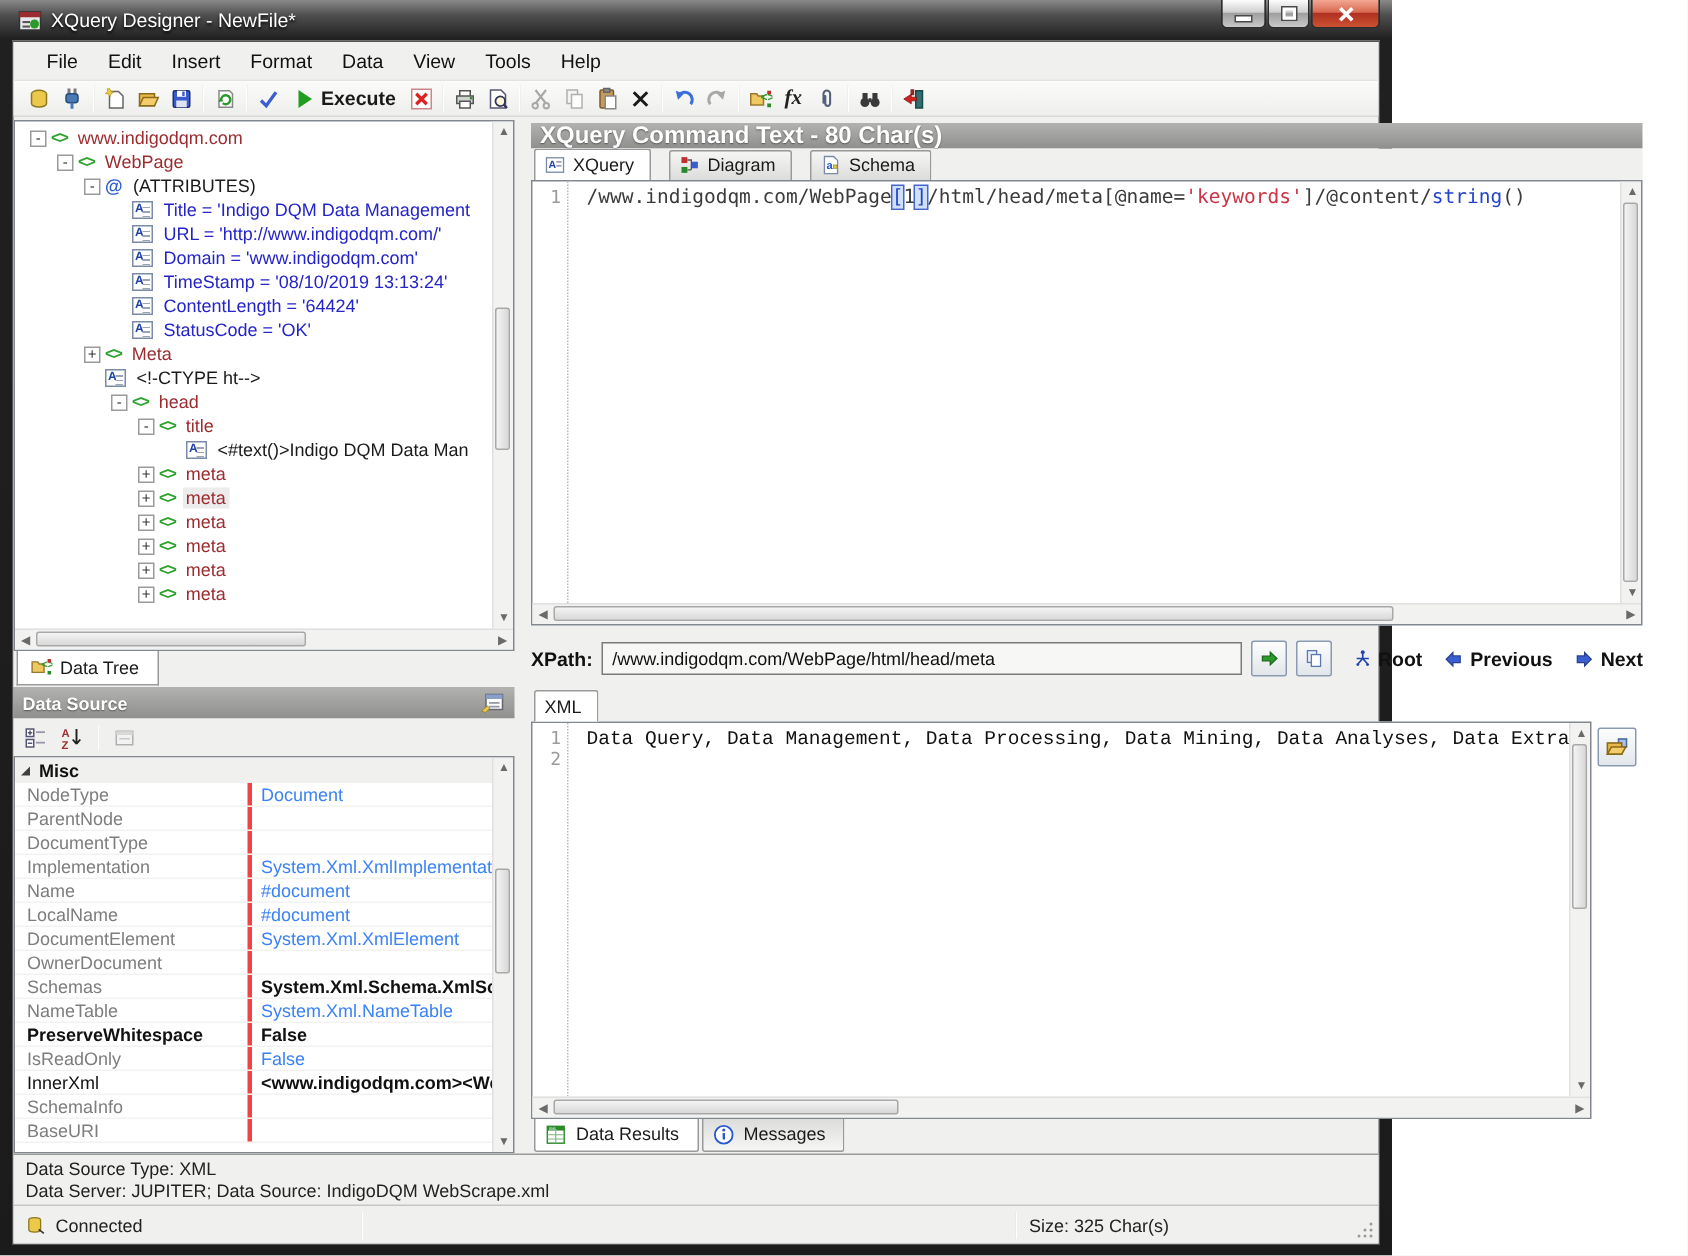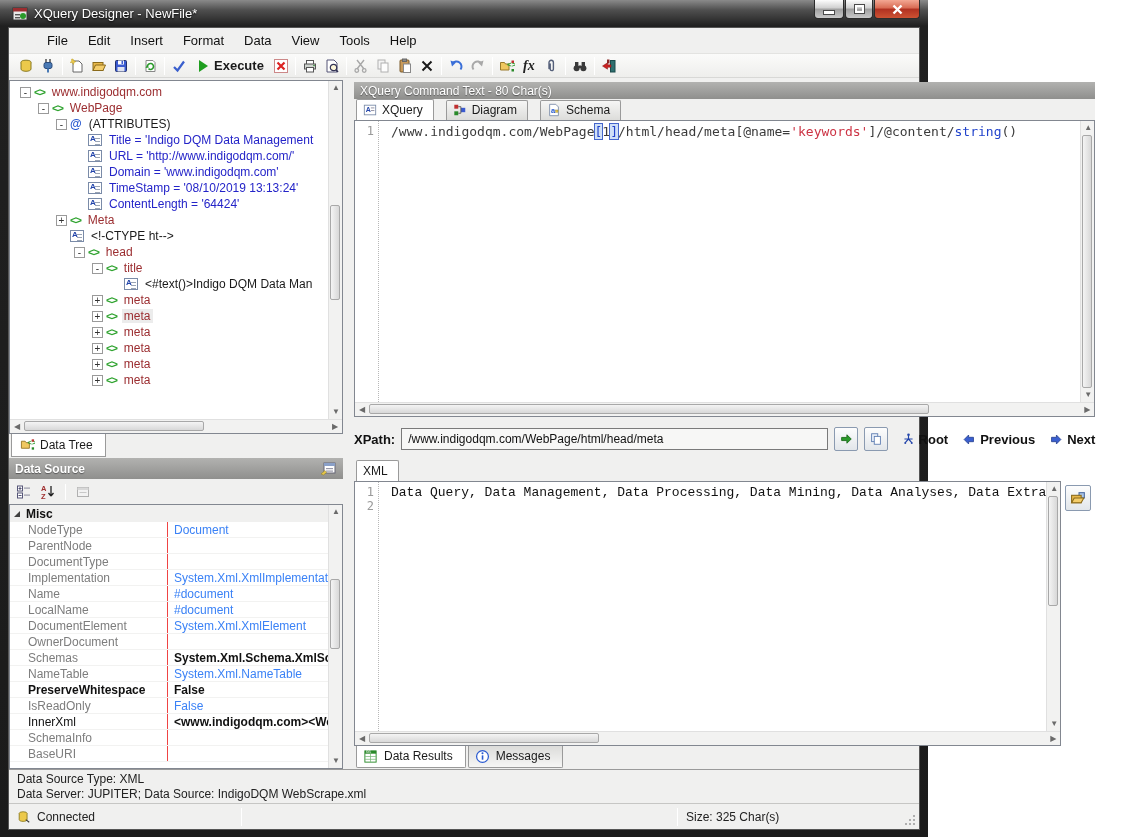--- a/index.html
+++ b/index.html
@@ -17,21 +17,21 @@
   .title-text { color:#fff; font-size:13px; text-shadow:0 1px 2px #000; }
   .caption { position:absolute; top:0; right:8px; display:flex; }
   .cap-btn { height:19px; border:1px solid #2c2c2c; border-top:none; display:flex; align-items:center; justify-content:center;
     background:linear-gradient(180deg,#fdfdfd 0,#cfcfcf 45%,#9f9f9f 50%,#c9c9c9 100%); border-radius:0 0 4px 4px; margin-left:1px; }
   .cap-min { width:30px; } .cap-max { width:28px; } 
   .cap-close { width:46px; background:linear-gradient(180deg,#f3a793 0,#d86a52 45%,#b03121 50%,#cc5233 100%); }
   .glyph-min { width:10px; height:3px; background:#fff; box-shadow:0 0 0 1px #4a4a4a; margin-top:6px;}
   .glyph-max { width:9px; height:8px; border:2px solid #fff; box-shadow:0 0 0 1px #4a4a4a; }
 
   
-  .menubar { height:27px; background:#f0f0ef; display:flex; align-items:center; padding-left:28px; border-bottom:1px solid #e3e3e1; }
+  .menubar { height:27px; background:#f0f0ef; display:flex; align-items:center; padding-left:12px; border-bottom:1px solid #e3e3e1; }
   .menu-item { padding:4px 10px; font-size:13px; color:#111; }
   .toolbar { height:26px; background:linear-gradient(180deg,#fbfbfa,#eeeeec); display:flex; align-items:center; padding-left:6px; border-bottom:1px solid #d8d8d6; }
   .tb { width:22px; height:22px; display:flex; align-items:center; justify-content:center; }
   .tb svg { width:16px; height:16px; }
   .tsep { width:1px; height:18px; background:#c8c8c6; border-right:1px solid #fff; margin:0 3px; }
   .exec-label { font-weight:bold; font-size:13px; margin:0 6px 0 2px; }
   .play-tri { width:0; height:0; border-left:9px solid #1f9e1f; border-top:6px solid transparent; border-bottom:6px solid transparent; margin-left:4px; }
   .fx-text { font-family:"Liberation Serif", serif; font-style:italic; font-weight:bold; font-size:14px; color:#222; }
 
   
@@ -77,27 +77,27 @@
       display:flex; align-items:center; padding:0 6px; text-shadow:0 1px 1px #555; }
   .ds-header .sp { flex:1; }
   .pg-toolbar { height:25px; background:#f0f0ef; display:flex; align-items:center; padding-left:4px; gap:2px; }
   .pg-tbtn { width:22px; height:20px; display:flex; align-items:center; justify-content:center; }
   .pg-sep { width:1px; height:16px; background:#c8c8c6; border-right:1px solid #fff; margin:0 4px; }
   .pgrid { flex:1; display:flex; overflow:hidden; }
   .pg-rows { flex:1; overflow:hidden; background:#fff; }
   .pg-cat { height:17px; background:#f0f0ef; display:flex; align-items:center; font-weight:bold; color:#111; padding-left:4px; gap:6px; }
   .cat-tri { width:0; height:0; border-bottom:6px solid #404040; border-left:6px solid transparent; }
   .prow { height:16px; display:flex; border-bottom:1px solid #f2f2f1; font-size:12px; }
-  .pname { width:158px; padding-left:18px; color:#7d7d7d; border-right:1px solid #ef4444; display:flex; align-items:center; white-space:nowrap; }
+  .pname { width:158px; padding-left:8px; color:#7d7d7d; border-right:3px solid #ef4444; display:flex; align-items:center; white-space:nowrap; }
   .pval { flex:1; padding-left:6px; color:#3b82f6; display:flex; align-items:center; white-space:nowrap; overflow:hidden; }
   .pb { color:#111 !important; font-weight:bold; }
   .pk { color:#111 !important; }
 
   
-  .xq-header { height:17px; background:linear-gradient(180deg,#b2b2b0,#8f8f8d); color:#fff; font-weight:normal; font-size:12px;
+  .xq-header { height:17px; background:linear-gradient(180deg,#b2b2b0,#8f8f8d); color:#fff; font-weight:bold; font-size:16px;
       display:flex; align-items:center; padding:0 6px; text-shadow:0 1px 1px #555;text-align:right; }
   .tabs-row { height:21px; display:flex; align-items:flex-end; padding-left:2px; gap:12px; background:#f0f0ef; }
   .tab { display:flex; align-items:center; gap:5px; padding:2px 10px 3px 6px; font-size:12px;
       background:linear-gradient(180deg,#f6f6f5,#dcdcda); border:1px solid #9a9a9a; border-bottom:none; border-radius:2px 2px 0 0; height:20px; }
   .tab.active { background:#fff; height:21px; position:relative; z-index:2; }
   .tab svg { width:14px; height:14px; }
 
   .editor-frame { height:297px; display:flex; flex-direction:column; border:1px solid #828790; background:#fff; position:relative; z-index:1; }
   .editor-body { flex:1; display:flex; overflow:hidden; }
   .gutter { width:24px; border-right:1px dotted #b8b8b8; color:#9a9a9a; font-family:"DejaVu Sans Mono", monospace; font-size:12px; padding:3px 4px 0 0; text-align:right; }
@@ -369,20 +369,25 @@
                 </div>
               <div class="trow" style="--i:3">
                   <span class="noexp"></span>
                   <span class="ico-attr"></span>
                   <span class="tl blue">TimeStamp = '08/10/2019 13:13:24'</span>
                 </div>
               <div class="trow" style="--i:3">
                   <span class="noexp"></span>
                   <span class="ico-attr"></span>
                   <span class="tl blue">ContentLength = '64424'</span>
+                </div>
+              <div class="trow" style="--i:3">
+                  <span class="noexp"></span>
+                  <span class="ico-attr"></span>
+                  <span class="tl blue">StatusCode = 'OK'</span>
                 </div>
               <div class="trow" style="--i:2">
                   <span class="exp plus"></span>
                   <span class="ico-el"></span>
                   <span class="tl red">Meta</span>
                 </div>
               <div class="trow" style="--i:2">
                   <span class="noexp"></span>
                   <span class="ico-attr"></span>
                   <span class="tl plain">&lt;!-CTYPE ht--&gt;</span>

